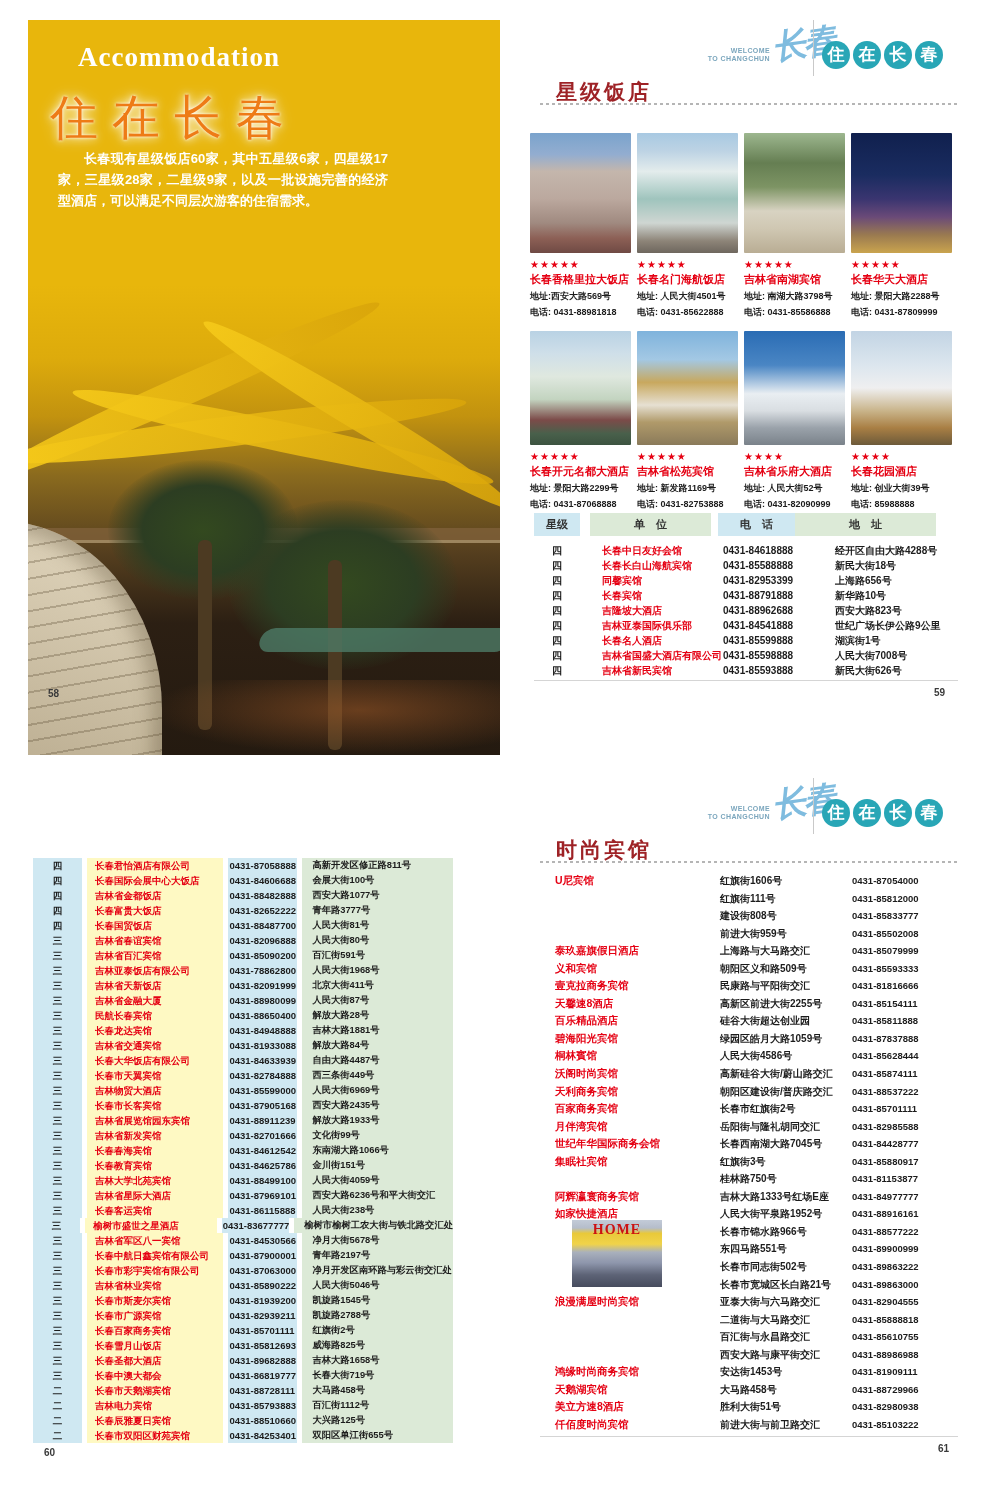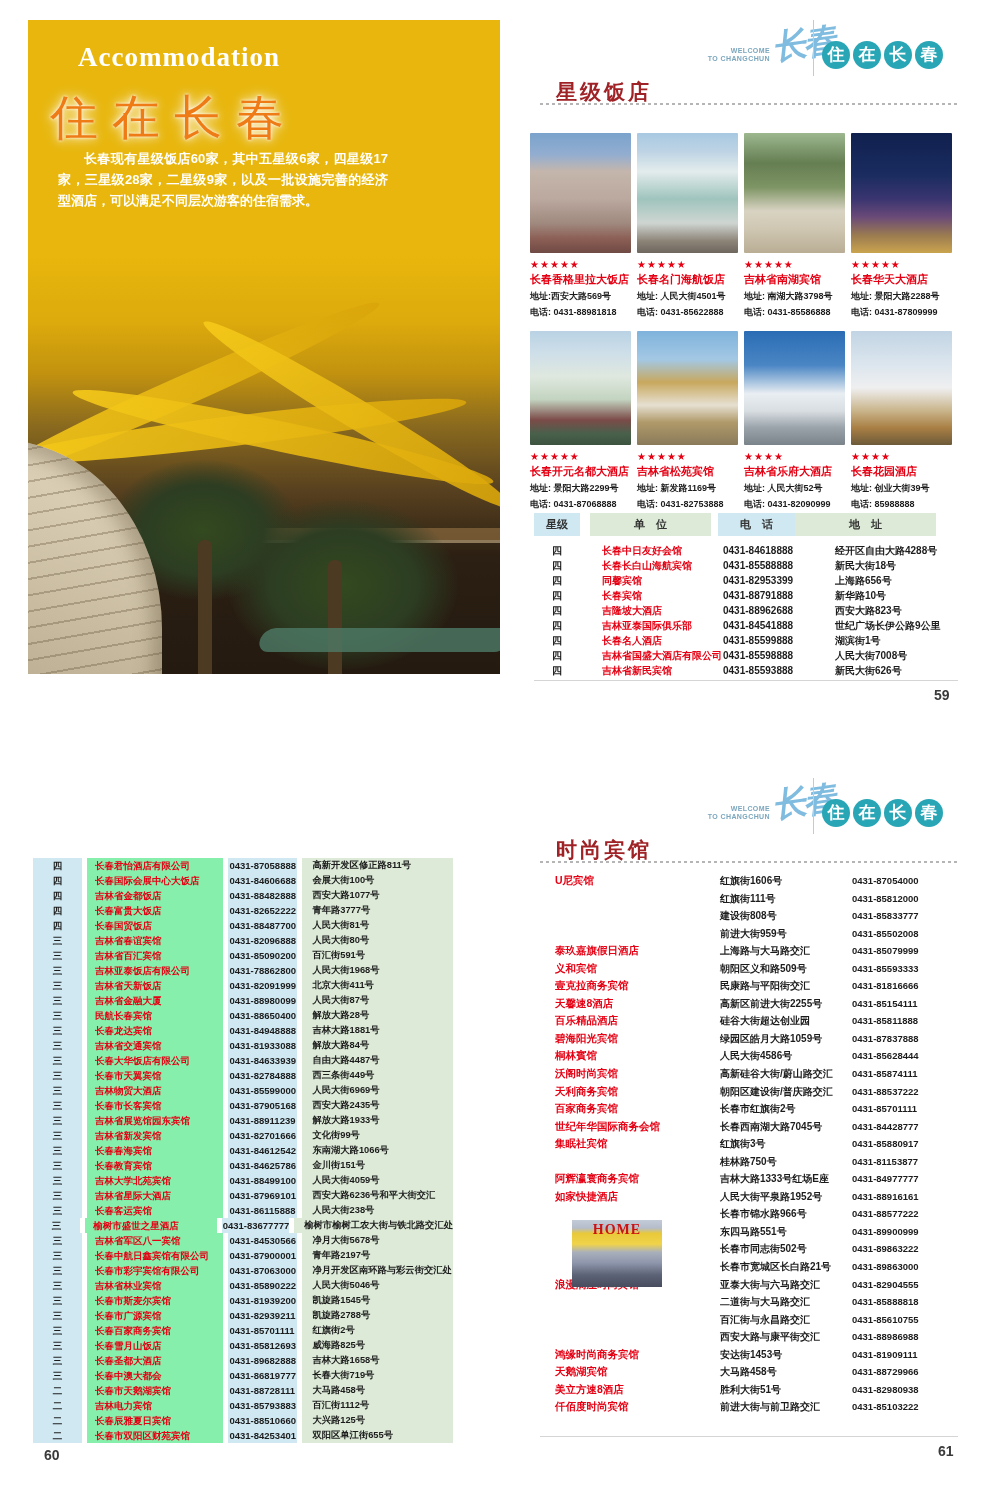--- a/index.html
+++ b/index.html
@@ -1,20 +1,20 @@
 <!DOCTYPE html>
 <html><head>
 <meta charset="utf-8">
 <style>
   html,body{margin:0;padding:0;}
   body{width:1000px;height:1512px;background:#ffffff;position:relative;
        font-family:"Liberation Sans","DejaVu Sans",sans-serif;-webkit-font-smoothing:antialiased;}
 
   
-  .left-photo{position:absolute;left:28px;top:20px;width:472px;height:654px;overflow:hidden;
+  .left-photo{position:absolute;left:28px;top:20px;width:472px;height:735px;overflow:hidden;
     background:linear-gradient(180deg,#e8b60c 0%,#e8b60c 36%,#ddab0c 46%,#c2920f 54%,#8a6a1e 62%,
                #57401f 72%,#33241686 82%,#241a10 100%),#241a10;}
   .ribbon{position:absolute;height:30px;border-radius:50%;
     background:linear-gradient(90deg,#f6ca1a,#d9a50a);opacity:.9;}
   .r1{width:430px;left:-60px;top:356px;transform:rotate(-24deg);}
   .r2{width:470px;left:-30px;top:396px;transform:rotate(-7deg);}
   .r3{width:430px;left:40px;top:402px;transform:rotate(12deg);}
   .r4{width:360px;left:150px;top:380px;transform:rotate(31deg);}
   .balcony{position:absolute;left:0;top:508px;width:472px;height:12px;background:#7e5f38;opacity:.85;}
   .balcony2{position:absolute;left:0;top:520px;width:472px;height:3px;background:#c8b089;opacity:.6;}
@@ -34,21 +34,21 @@
     background:repeating-linear-gradient(170deg,rgba(90,75,50,.30) 0 2px,transparent 2px 16px);}
   .floorglow{position:absolute;left:120px;top:660px;width:352px;height:75px;
     background:radial-gradient(ellipse at 60% 40%,rgba(160,90,40,.55),rgba(40,20,10,0) 70%);}
   .acc-title{position:absolute;left:50px;top:22px;color:#ffffff;font-size:27px;font-weight:bold;
     font-family:"Liberation Serif","DejaVu Serif",serif;letter-spacing:1px;}
   .cn-title{position:absolute;left:22px;top:66px;color:#ee7b16;font-size:48px;letter-spacing:14px;
     font-weight:400;white-space:nowrap;
     text-shadow:0 0 3px #fff,0 0 8px rgba(255,255,255,.95),0 0 16px rgba(255,255,255,.7);}
   .intro{position:absolute;left:30px;top:128px;width:330px;margin:0;color:#ffffff;font-size:13px;
     font-weight:bold;line-height:21px;text-indent:2em;text-align:justify;}
-  .pn{font-size:14px;color:#3a3a3a;font-weight:bold;}
+  .pn{font-size:10px;color:#3a3a3a;font-weight:bold;}
   .pn58{position:absolute;left:20px;top:668px;}
 
   
   .brandbox{position:absolute;left:0;width:958px;height:62px;}
   .bb59{top:20px;} .bb61{top:778px;}
   .welcome{position:absolute;left:698px;top:27px;width:72px;text-align:right;font-size:7px;
     line-height:8px;color:#7ba6bd;font-weight:bold;letter-spacing:.4px;}
   .script{position:absolute;left:772px;top:6px;font-size:34px;line-height:34px;color:#7fbcdf;
     font-weight:bold;font-style:italic;transform:rotate(-8deg);letter-spacing:-3px;}
   .vdiv{position:absolute;left:813px;top:0;width:1px;height:56px;background:#c9c9c9;}
@@ -95,21 +95,21 @@
   .t59row .c2{width:128px;margin-left:10px;padding-left:12px;color:#e50113;box-sizing:border-box;white-space:nowrap;}
   .t59row .c3{width:77px;padding-left:5px;color:#1c1c1c;box-sizing:border-box;white-space:nowrap;}
   .t59row .c4{width:163px;padding-left:40px;color:#1c1c1c;box-sizing:border-box;white-space:nowrap;}
   .sep59{position:absolute;left:534px;top:680px;width:424px;height:1px;background:#d5d5d5;}
   .pn59{position:absolute;left:934px;top:687px;}
 
   
   #t60{position:absolute;left:33px;top:858px;width:420px;}
   .t60row{display:flex;height:15px;line-height:15px;font-size:9.5px;font-weight:bold;}
   .t60row .c1{width:52px;background:#cfe8f2;text-align:center;color:#1c1c1c;margin-right:5px;}
-  .t60row .c2{width:144px;background:#86efac;padding-left:8px;color:#e50113;margin-right:5px;
+  .t60row .c2{width:144px;background:#fef9c3;padding-left:8px;color:#e50113;margin-right:5px;
     box-sizing:border-box;white-space:nowrap;}
   .t60row .c3{width:73px;background:#cfe8f2;padding-left:1px;color:#1c1c1c;margin-right:5px;
     box-sizing:border-box;white-space:nowrap;}
   .t60row .c4{width:159px;background:#dcead7;padding-left:10px;color:#1c1c1c;
     box-sizing:border-box;white-space:nowrap;font-size:9.3px;}
   .pn60{position:absolute;left:44px;top:1447px;}
 
   
   #l61{position:absolute;left:555px;top:872px;width:410px;}
   .l61row{display:flex;height:17.55px;line-height:17.55px;}
@@ -600,20 +600,25 @@
       <div class="n">天利商务宾馆</div>
       <div class="a">朝阳区建设街/普庆路交汇</div>
       <div class="p">0431-88537222</div>
     </div>
     <div class="l61row">
       <div class="n">百家商务宾馆</div>
       <div class="a">长春市红旗街2号</div>
       <div class="p">0431-85701111</div>
     </div>
     <div class="l61row">
+      <div class="n">月伴湾宾馆</div>
+      <div class="a">岳阳街与隆礼胡同交汇</div>
+      <div class="p">0431-82985588</div>
+    </div>
+    <div class="l61row">
       <div class="n">世纪年华国际商务会馆</div>
       <div class="a">长春西南湖大路7045号</div>
       <div class="p">0431-84428777</div>
     </div>
     <div class="l61row">
       <div class="n">集眠社宾馆</div>
       <div class="a">红旗街3号</div>
       <div class="p">0431-85880917</div>
     </div>
     <div class="l61row">

